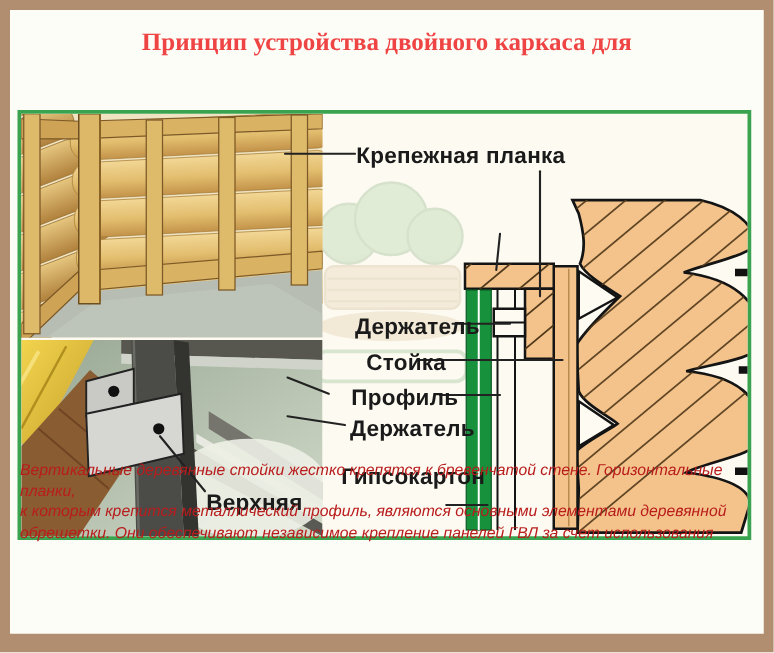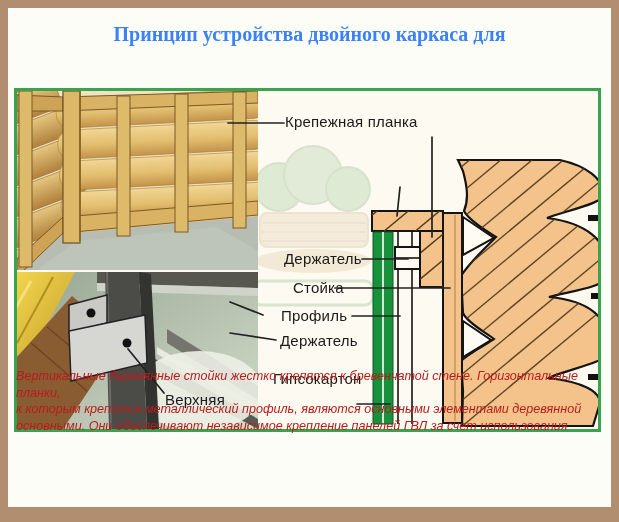--- a/index.html
+++ b/index.html
@@ -9,31 +9,31 @@
     border:8px solid #b28e70;border-bottom-width:15px;
     background:#fdfdf8;
     font-family:"Liberation Sans",sans-serif;
     overflow:hidden;
   }
   .title{
     position:absolute;left:0;top:13px;width:100%;
     text-align:center;
     font-family:"Liberation Serif",serif;
     font-weight:bold;font-size:20px;line-height:27px;
-    color:#3b82f6;
+    color:#ef4444;
   }
   .diagram-box{
     position:absolute;left:6px;top:80px;width:587px;height:344px;
     box-sizing:border-box;border:3px solid #3aa34f;
     background:#fcfaf1;
   }
   .diagram-box svg{position:absolute;left:0;top:0;}
   .lbl{
-    position:absolute;font-size:15px;line-height:1.25;color:#1a1a1a;
-    white-space:nowrap;letter-spacing:.2px;
+    position:absolute;font-size:18px;line-height:1.25;color:#1a1a1a;
+    white-space:nowrap;letter-spacing:.2px;font-weight:bold;
   }
   .lbl.center{text-align:left;white-space:normal;}
   .caption{
     position:absolute;left:10px;top:352px;width:585px;
     font-size:12.6px;line-height:16.6px;font-style:italic;
     color:#b91c1c;
   }
   
   .caption-wrap{position:absolute;left:8px;top:360px;width:588px;}
 </style>
@@ -253,17 +253,17 @@
     <div class="lbl center" style="left:256px;top:279px;width:116px">
       <div>Гипсокартон</div>
     </div>
     <div class="lbl" style="left:148px;top:300px">Верхняя</div>
   </div>
 
   <div class="caption-wrap">
     <div class="caption" style="position:static">
       <div>Вертикальные деревянные стойки жестко крепятся к бревенчатой стене. Горизонтальные планки,</div>
       <div>к которым крепится металлический профиль, являются основными элементами деревянной</div>
-      <div>основными. Они обеспечивают независимое крепление панелей ГВЛ за счет использования</div>
+      <div>обрешетки. Они обеспечивают независимое крепление панелей ГВЛ за счет использования</div>
     </div>
   </div>
 
 </div>
 
 </body></html>

